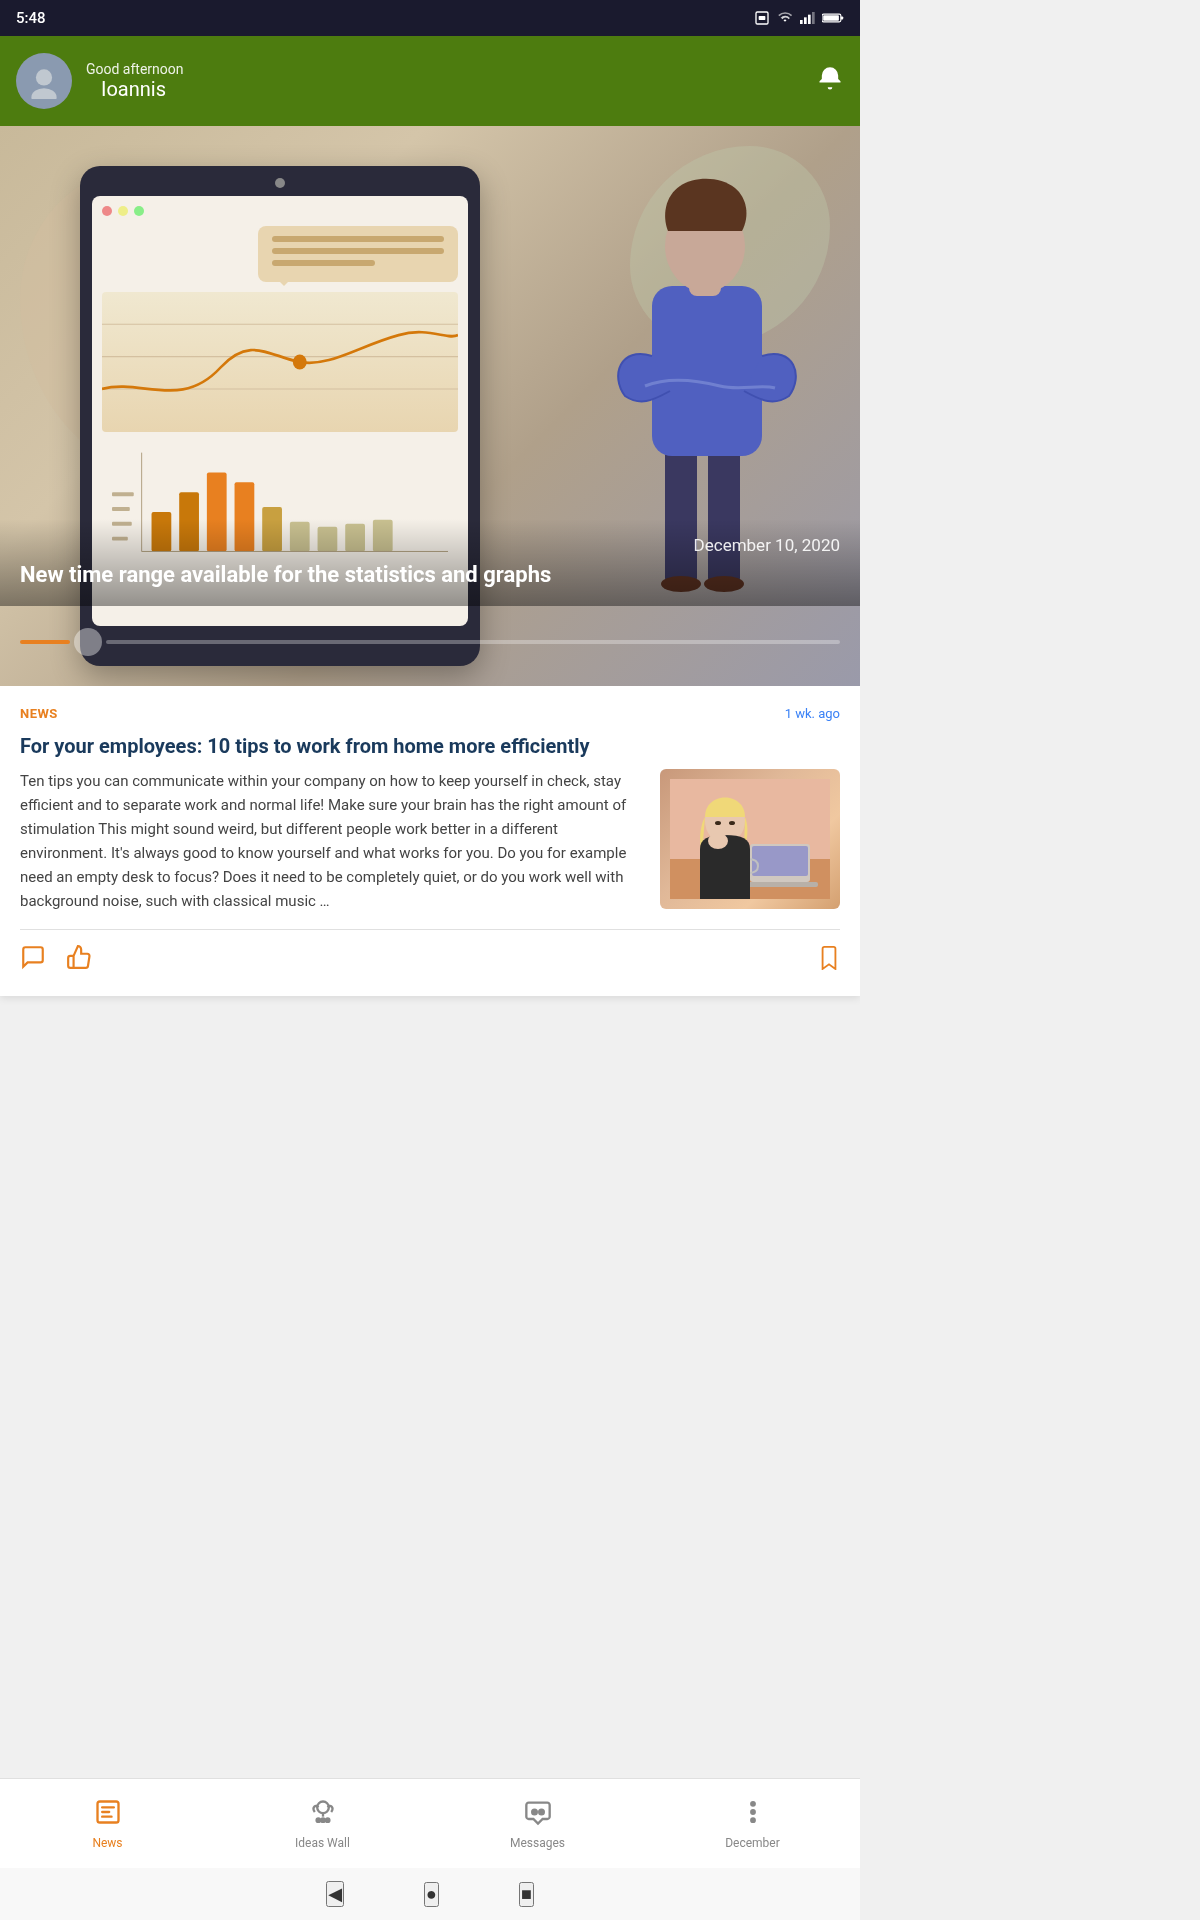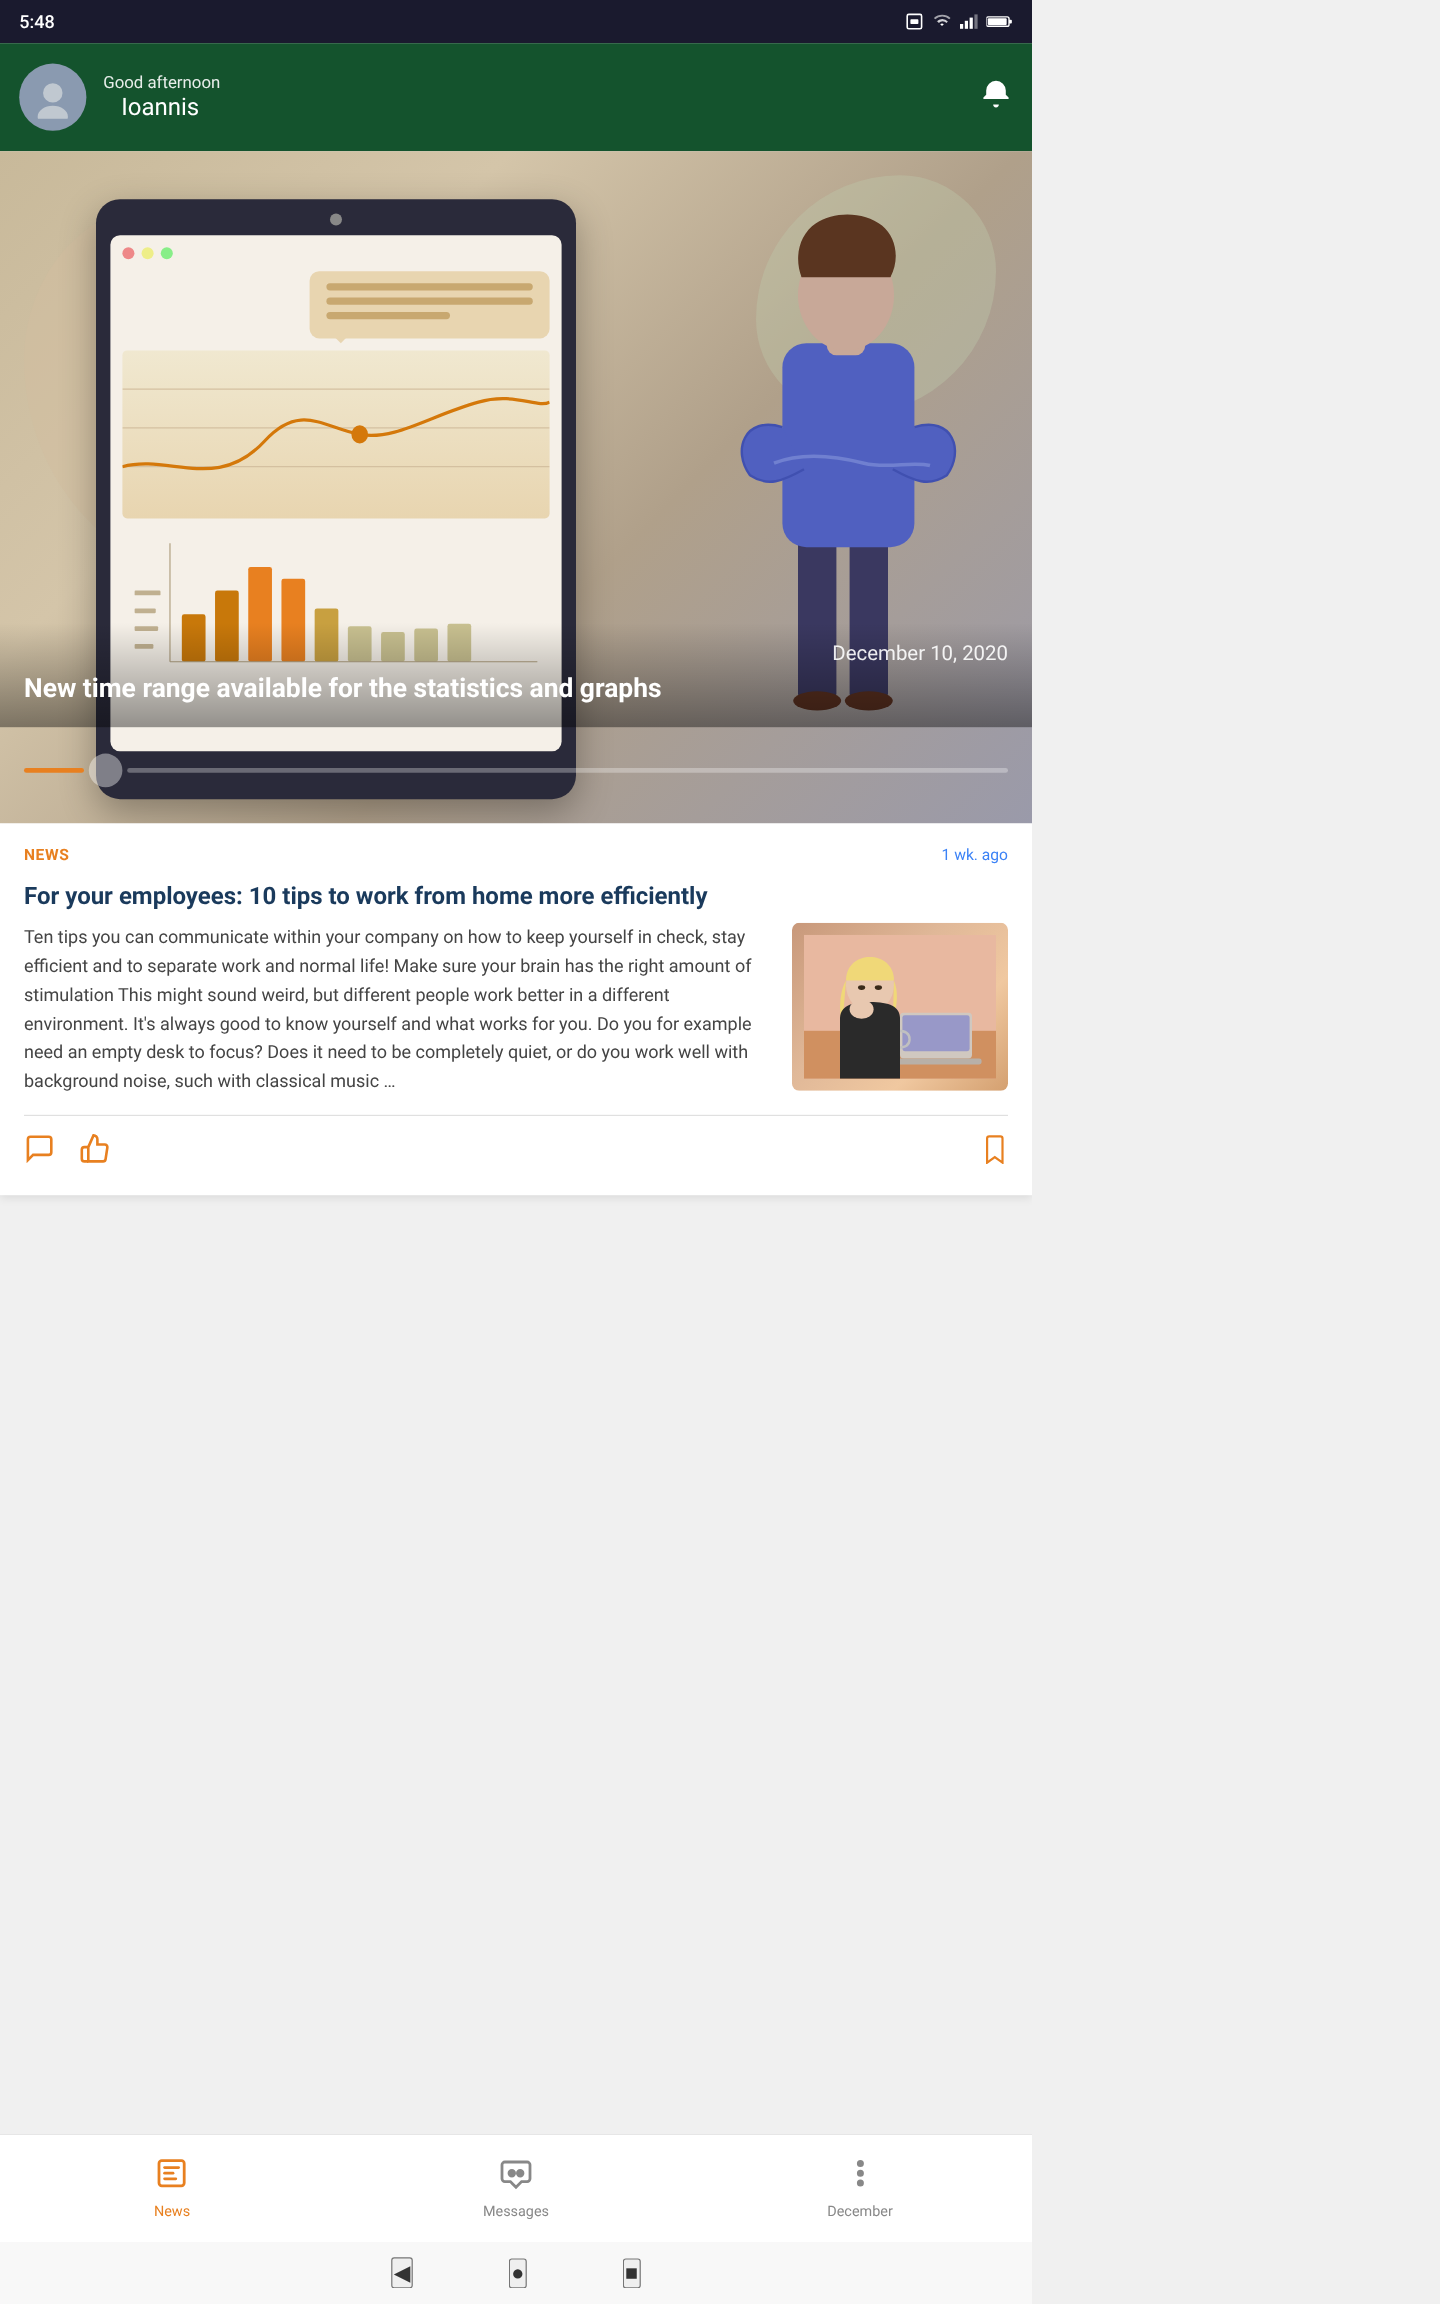--- a/index.html
+++ b/index.html
@@ -20,21 +20,21 @@
       justify-content: space-between;
       align-items: center;
       padding: 8px 16px;
       height: 36px;
     }
     .status-time { font-size: 15px; font-weight: 500; }
     .status-icons { display: flex; gap: 6px; align-items: center; }
 
     
     .header {
-      background: #14532d;
+      background: #4d7c0f;
       display: flex;
       align-items: center;
       justify-content: space-between;
       padding: 12px 16px;
       height: 90px;
       gap: 16px;
     }
     .header-left { display: flex; align-items: center; gap: 14px; }
     .avatar {
       width: 56px; height: 56px;
@@ -538,20 +538,34 @@
         <rect x="3" y="3" width="18" height="18" rx="2" fill="none" stroke="#e88020" stroke-width="2"></rect>
         <rect x="6" y="7" width="12" height="2" rx="1" fill="#e88020"></rect>
         <rect x="6" y="11" width="8" height="2" rx="1" fill="#e88020"></rect>
         <rect x="6" y="15" width="10" height="2" rx="1" fill="#e88020"></rect>
       </svg>
     </div>
     <span class="nav-label" style="color:#e88020;">News</span>
   </div>
 
 
+  <div class="nav-item">
+    <div class="nav-icon">
+      <svg width="28" height="28" viewBox="0 0 24 24" fill="none" stroke="#888" stroke-width="2">
+        <circle cx="12" cy="8" r="5"></circle>
+        <path d="M12 13v3"></path>
+        <circle cx="8" cy="19" r="1.5" fill="#888"></circle>
+        <circle cx="12" cy="19" r="1.5" fill="#888"></circle>
+        <circle cx="16" cy="19" r="1.5" fill="#888"></circle>
+        <path d="M8,8 C6,5 2,8 5,12" fill="none"></path>
+        <path d="M16,8 C18,5 22,8 19,12" fill="none"></path>
+      </svg>
+    </div>
+    <span class="nav-label">Ideas Wall</span>
+  </div>
 
   <div class="nav-item">
     <div class="nav-icon">
       <svg width="28" height="28" viewBox="0 0 24 24" fill="none" stroke="#888" stroke-width="2">
         <circle cx="9" cy="12" r="2" fill="#888"></circle>
         <circle cx="15" cy="12" r="2" fill="#888"></circle>
         <path d="M4 4h16c1 0 2 1 2 2v10c0 1-1 2-2 2h-4l-4 4-4-4H4c-1 0-2-1-2-2V6c0-1 1-2 2-2z"></path>
       </svg>
     </div>
     <span class="nav-label">Messages</span>

